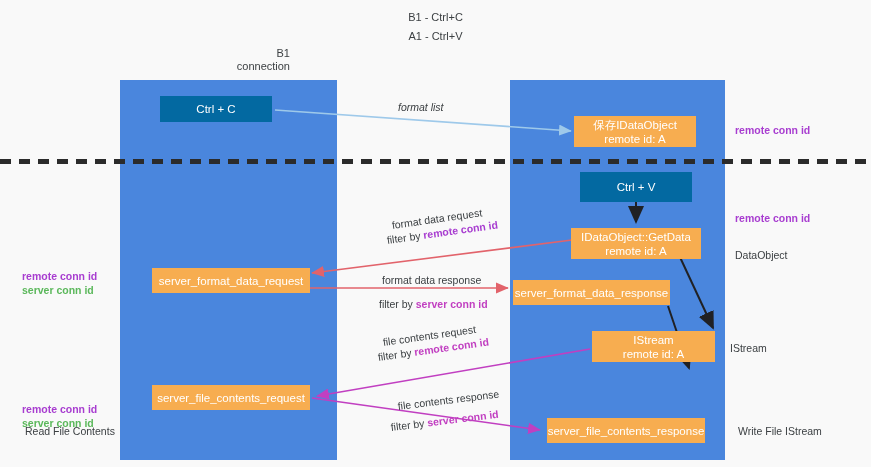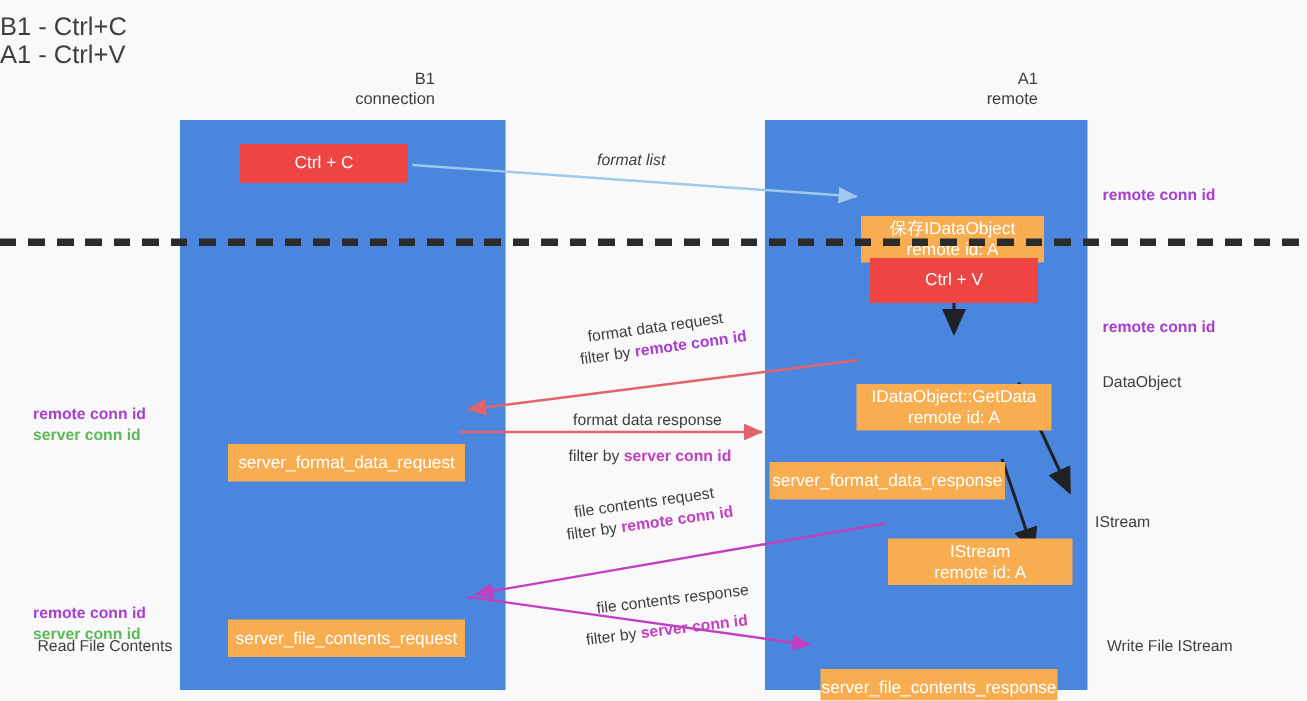--- a/index.html
+++ b/index.html
@@ -13,22 +13,22 @@
     height: 467px;
     background: #f9f9f9;
     font-family: "Liberation Sans", sans-serif;
     overflow: hidden;
   }
   .title {
     position: absolute;
     left: 0;
     top: 8px;
     width: 871px;
-    text-align: left;
-    font-size: 17px;
+    text-align: center;
+    font-size: 11px;
     color: #3c4043;
     line-height: 19px;
     white-space: pre;
   }
   .col {
     position: absolute;
     background: #4a86dd;
   }
   .col-head {
     position: absolute;
@@ -43,22 +43,22 @@
     box-sizing: border-box;
     display: flex;
     align-items: center;
     justify-content: center;
     text-align: center;
     color: #ffffff;
     font-size: 11.5px;
     line-height: 14px;
     white-space: pre;
   }
-  .box.orange { background: #f7ad50; margin-top: 28px; }
-  .box.green  { background: #ef4444; }
+  .box.orange { background: #f7ad50; }
+  .box.green  { background: #0369a1; }
 
   .dashed {
     position: absolute;
     left: 0;
     top: 159px;
     width: 871px;
     height: 5px;
     background-image: repeating-linear-gradient(
       to right,
       #2b2b2b 0px, #2b2b2b 11px,
@@ -96,22 +96,20 @@
 </head>
 <body>
 
 <div id="stage">
 
   <div class="title">B1 - Ctrl+C
 A1 - Ctrl+V</div>
 
   <div class="col-head" style="left:140px; top:47px; width:150px;">B1
 connection</div>
-  <div class="col-head" style="left:542px; top:47px; width:150px;">A1
-remote</div>
 
   <div class="col" style="left:120px; top:80px; width:217px; height:380px;"></div>
   <div class="col" style="left:510px; top:80px; width:215px; height:380px;"></div>
 
   <svg class="arrows" viewBox="0 0 871 467">
     <defs>
       <marker id="ahLightBlue" markerWidth="8" markerHeight="7" refX="7.5" refY="3.5" orient="auto">
         <polygon points="0 0, 8 3.5, 0 7" fill="#9ec9ea"></polygon>
       </marker>
       <marker id="ahRed" markerWidth="8" markerHeight="7" refX="7.5" refY="3.5" orient="auto">

